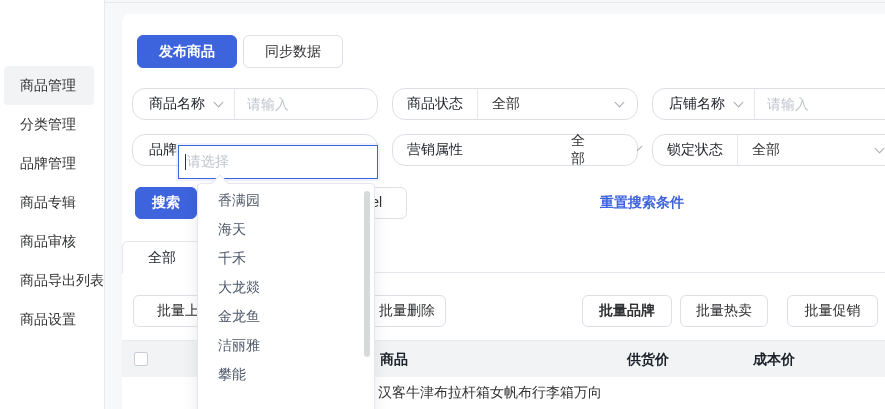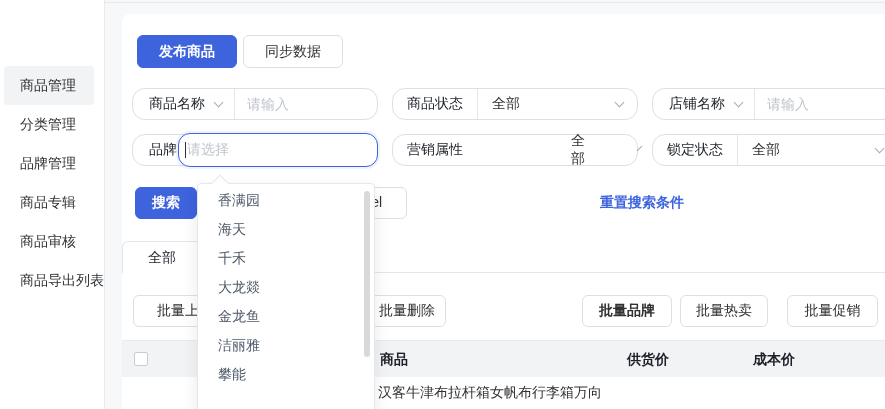--- a/index.html
+++ b/index.html
@@ -35,22 +35,22 @@
   .flabel.plain{padding:0 14px;}
   .chev{width:7px;height:7px;border-right:1.5px solid #a8abb2;border-bottom:1.5px solid #a8abb2;
         display:inline-block;transform:rotate(45deg);margin-top:-4px;}
   .lab-chev{margin-right:12px;}
   .r-chev{margin-left:auto;margin-right:14px;}
   .fdivider{width:1px;align-self:stretch;background:var(--border-light);}
   .fgroup input{border:none;outline:none;background:transparent;font-size:14px;color:var(--text);padding:0 12px;flex:1;min-width:0;}
   .fgroup input::placeholder{color:var(--placeholder);}
   .fvalue{padding:0 14px;color:#303133;}
 
-  .select-focus{position:absolute;left:178px;top:133px;width:200px;height:34px;border:1px solid var(--primary);
-                border-radius:12px;background:#fff;display:flex;align-items:center;padding-left:6px;
+  .select-focus{position:absolute;left:178px;top:145px;width:200px;height:34px;border:1px solid var(--primary);
+                border-radius:0;background:#fff;display:flex;align-items:center;padding-left:6px;
                 box-shadow:0 0 0 2px rgba(61,99,221,.08);}
   .caret{width:1px;height:16px;background:#303133;}
   .ph{color:var(--placeholder);font-size:14px;margin-left:1px;}
 
   .link{position:absolute;font-size:14px;color:var(--primary);font-weight:700;display:flex;align-items:center;cursor:pointer;}
 
   
   .tabline{position:absolute;left:122px;top:272px;width:763px;height:1px;background:var(--border-light);}
   .tab{position:absolute;left:122px;top:241px;width:80px;height:32px;background:#fff;border:1px solid var(--border-light);
        border-bottom:none;border-radius:6px 6px 0 0;display:flex;align-items:center;justify-content:center;
@@ -77,20 +77,21 @@
 
 <div class="page">
 
   <aside class="sidebar">
     <div class="side-item active">商品管理</div>
     <div class="side-item">分类管理</div>
     <div class="side-item">品牌管理</div>
     <div class="side-item">商品专辑</div>
     <div class="side-item">商品审核</div>
     <div class="side-item">商品导出列表</div>
+    <div class="side-item">商品设置</div>
   </aside>
   <div class="topline"></div>
 
   <div class="card"></div>
 
   <div class="btn primary" style="left:137px;top:35px;width:100px;">发布商品</div>
   <div class="btn" style="left:243px;top:35px;width:100px;">同步数据</div>
 
   <div class="fgroup" style="left:132px;top:88px;width:246px;">
     <span class="flabel">商品名称</span>

